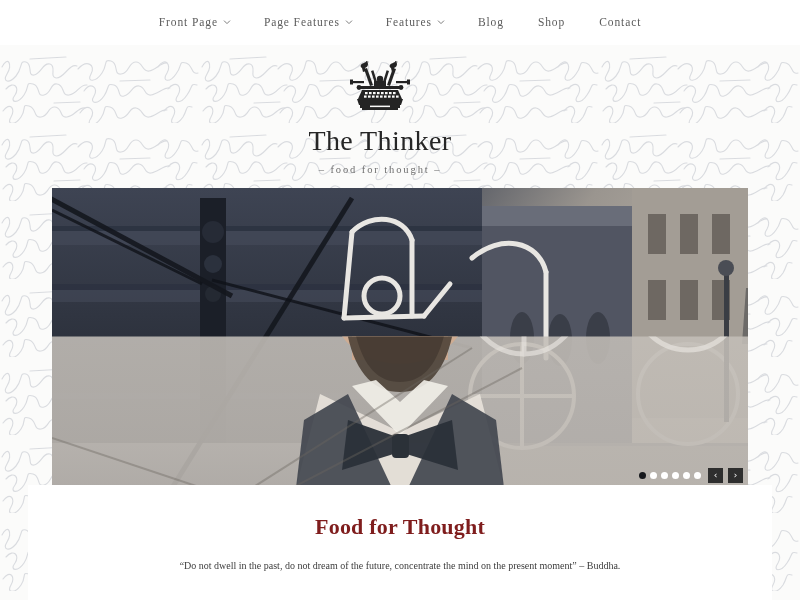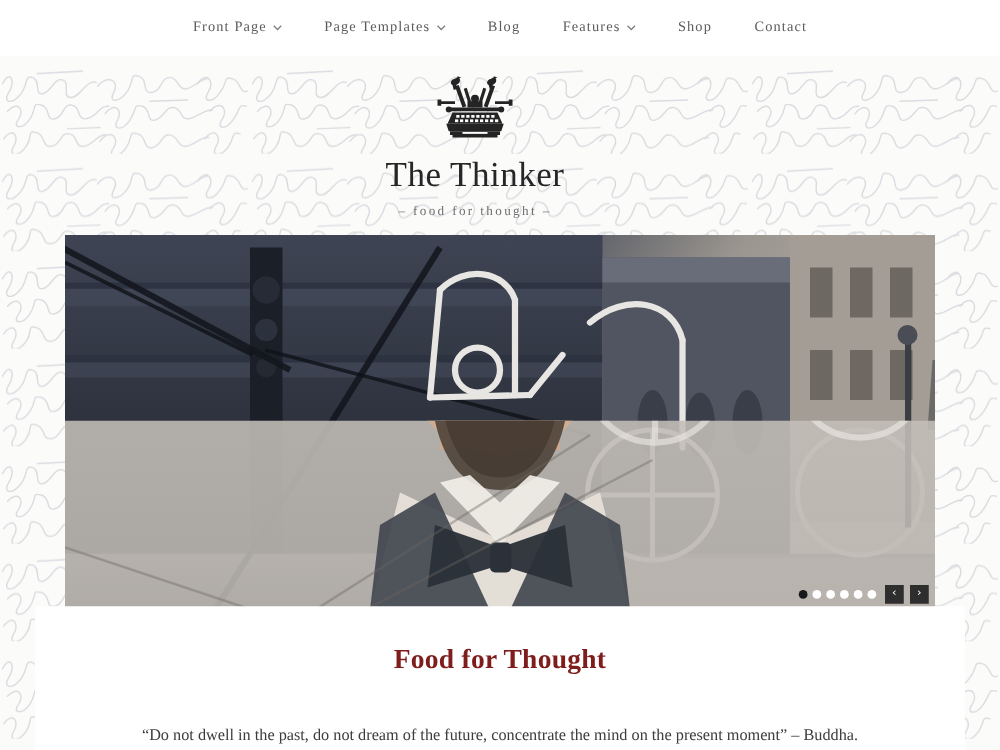--- a/index.html
+++ b/index.html
@@ -180,23 +180,23 @@
   .content-title {
     font-family: "Liberation Serif", "DejaVu Serif", serif;
     font-size: 22px;
     font-weight: 700;
     color: #7f1d1d;
     letter-spacing: 0.2px;
     line-height: 1.3;
   }
 
   .content-para {
-    margin-top: 36px;
-    font-family: "Liberation Serif", "DejaVu Serif", serif;
-    font-size: 13px;
+    margin-top: 16px;
+    font-family: "Liberation Serif", "DejaVu Serif", serif;
+    font-size: 10px;
     color: #3c3c3c;
     line-height: 1.6;
   }
 </style>
 </head>
 <body>
 
 <svg id="script-texture" viewBox="0 0 800 555" preserveAspectRatio="none" aria-hidden="true">
   <defs>
     <pattern id="scriptpat" x="0" y="0" width="200" height="78" patternUnits="userSpaceOnUse">
@@ -221,37 +221,37 @@
   <nav class="nav" id="nav-root">
       <div class="nav-item">
         <span>Front Page</span>
         <span class="chev">
           <svg viewBox="0 0 8 8" width="8" height="8">
             <path d="M1 2.6 L4 5.6 L7 2.6" fill="none" stroke="#7d7d7d" stroke-width="1"></path>
           </svg>
         </span>
       </div>
       <div class="nav-item">
-        <span>Page Templates</span>
+        <span>Page Features</span>
         <span class="chev">
           <svg viewBox="0 0 8 8" width="8" height="8">
             <path d="M1 2.6 L4 5.6 L7 2.6" fill="none" stroke="#7d7d7d" stroke-width="1"></path>
           </svg>
         </span>
-      </div>
-      <div class="nav-item">
-        <span>Blog</span>
       </div>
       <div class="nav-item">
         <span>Features</span>
         <span class="chev">
           <svg viewBox="0 0 8 8" width="8" height="8">
             <path d="M1 2.6 L4 5.6 L7 2.6" fill="none" stroke="#7d7d7d" stroke-width="1"></path>
           </svg>
         </span>
+      </div>
+      <div class="nav-item">
+        <span>Blog</span>
       </div>
       <div class="nav-item">
         <span>Shop</span>
       </div>
       <div class="nav-item">
         <span>Contact</span>
       </div>
     </nav>
 </div>
 

